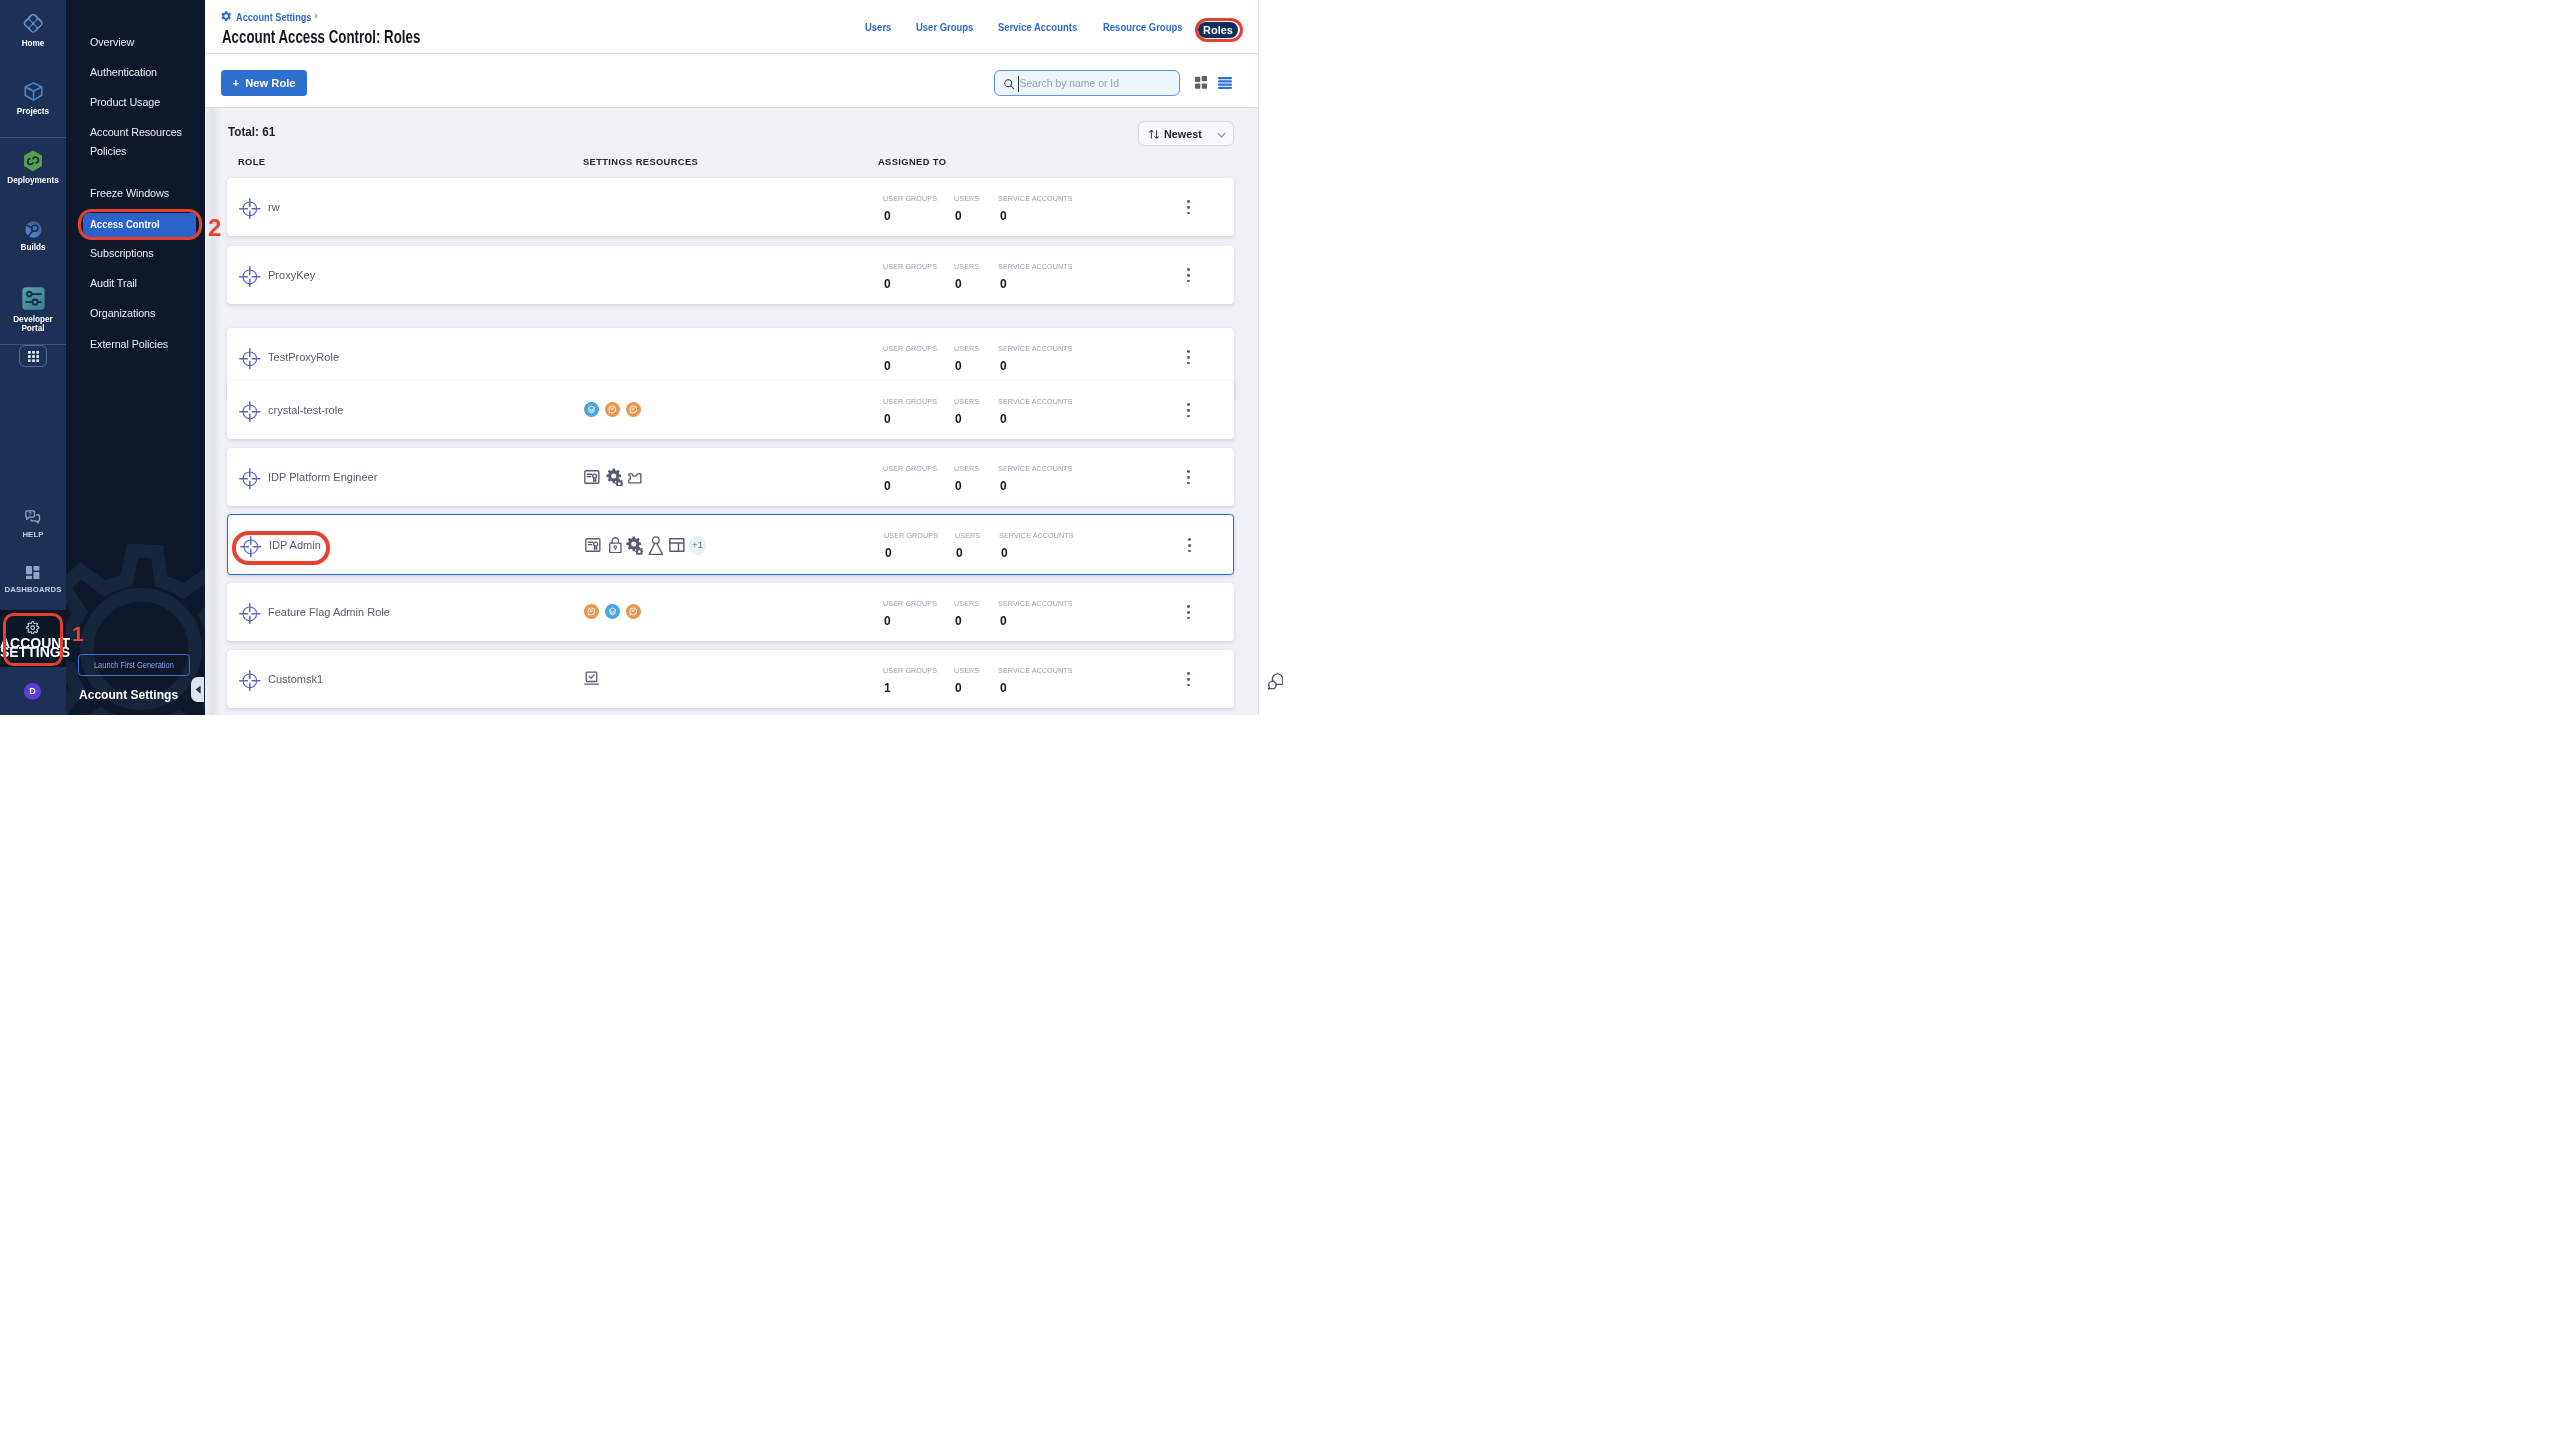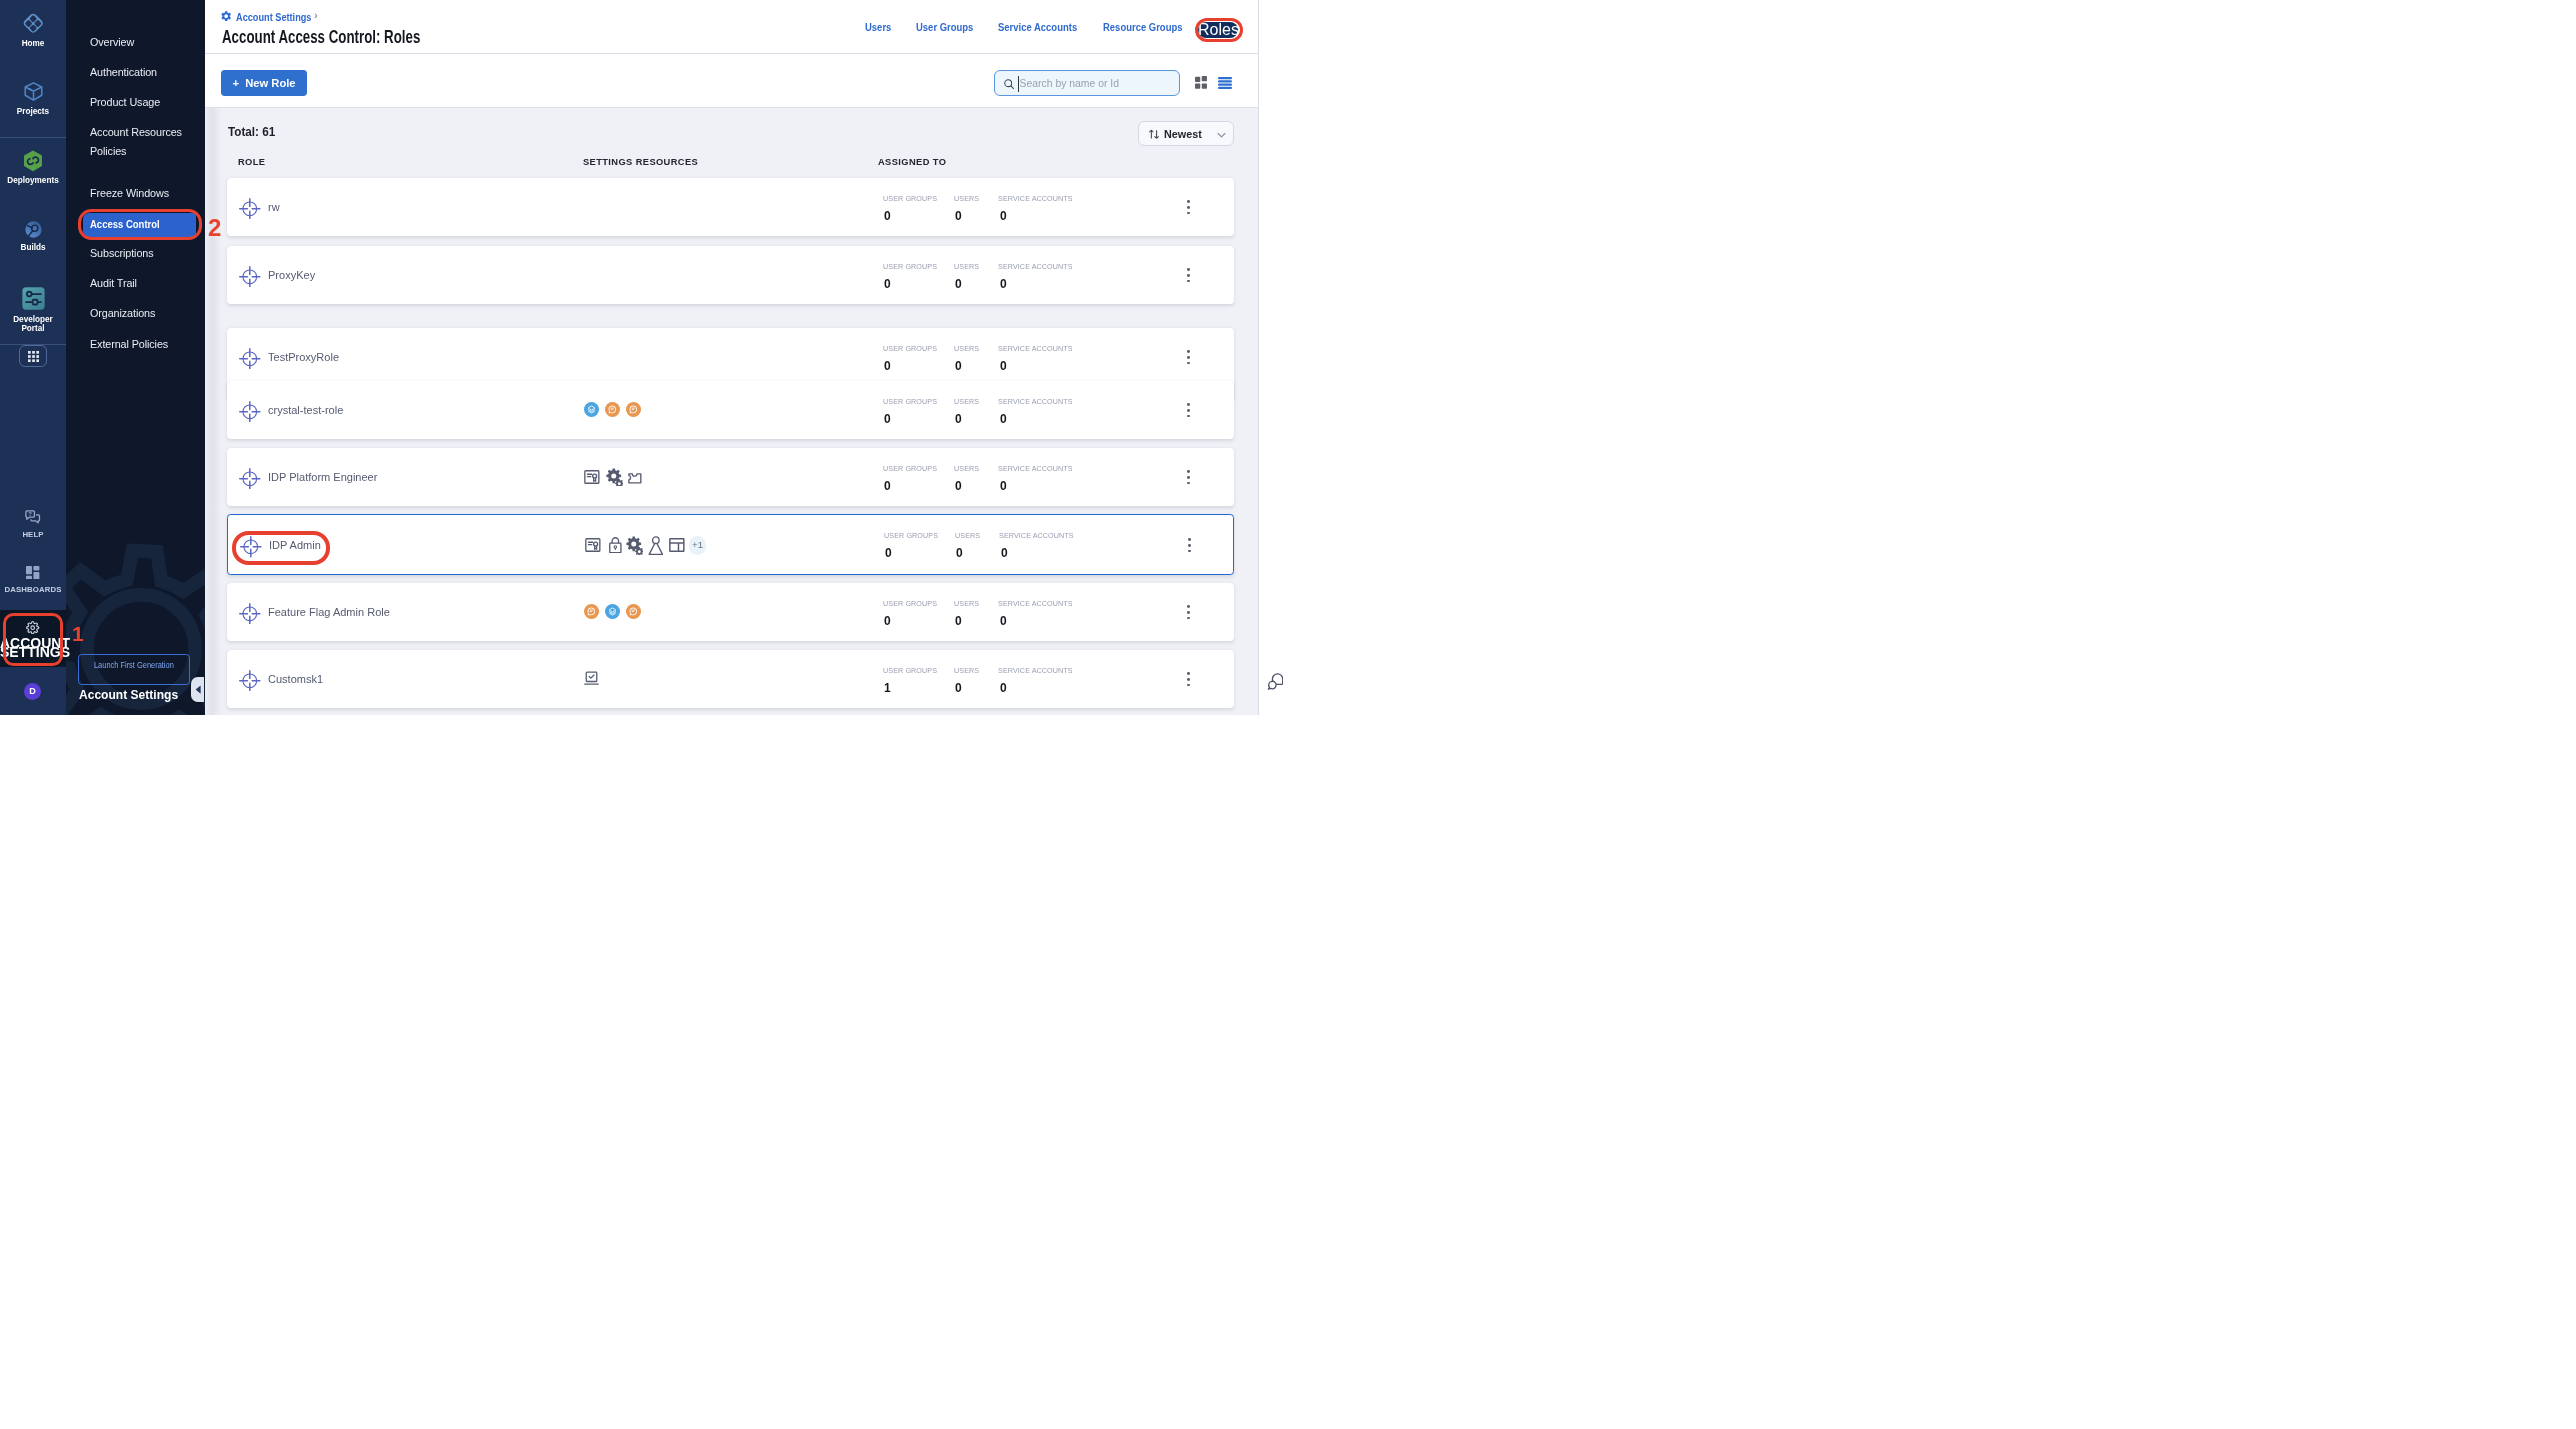--- a/index.html
+++ b/index.html
@@ -27,21 +27,21 @@
   #toolbar { position:absolute; left:0; top:54px; width:100%; height:54px; background:#fff; border-bottom:0.7px solid #dcdde6; }
   #leftfade { position:absolute; left:0; top:0; width:18px; height:715px; background:linear-gradient(to right, rgba(226,228,234,0) 0%, rgba(222,224,231,.85) 45%, rgba(226,228,234,0) 100%); }
 
   .bluelink { color:#3069d2; font-weight:600; }
   #crumb { left:32px; top:10.8px; font-size:10.8px; display:inline-block; transform:scaleX(.85); transform-origin:left center; }
   #crumbsep { left:110px; top:9.3px; color:#8f93a3; font-size:11.2px; font-weight:600; }
   #title { left:18px; top:27px; font-size:17.5px; font-weight:800; color:#15181f; display:inline-block; transform:scaleX(.76); transform-origin:left center; }
 
   .tab { top:22px; font-size:10.3px; font-weight:700; color:#2f6ace; display:inline-block; transform:scaleX(.92); transform-origin:left center; }
   #rolesPill { left:994px; top:21.6px; width:40px; height:16px; background:#112d5c; border-radius:8.2px; text-align:center; }
-  #rolesPill span { color:#fff; font-size:16px; font-weight:400; line-height:16px; }
+  #rolesPill span { color:#fff; font-size:11px; font-weight:700; line-height:16px; }
 
   #newRole { left:17px; top:16px; width:86px; height:26px; background:#2f6fce; border-radius:3.7px; color:#fff; text-align:center; }
   #newRole .t { font-size:11.2px; font-weight:700; line-height:26px; }
   #search { left:790px; top:16.4px; width:186px; height:26px; background:#edf6fd; border:0.7px solid #5a96dc; border-radius:6px; }
   #search .ph { position:absolute; left:24.6px; top:6.7px; font-size:10.4px; color:#98a0ad; }
   #search .caret { position:absolute; left:23px; top:4.5px; width:1.1px; height:16.4px; background:#30333c; }
 
   #totalLbl { left:23.5px; top:124px; font-size:13px; font-weight:700; color:#1c1f27; display:inline-block; transform:scaleX(.9); transform-origin:left center; }
   #newest { left:934px; top:121px; width:96px; height:25px; background:#f8f9fc; border:0.7px solid #d5d7e2; border-radius:6px; }
   #newest .t { position:absolute; left:25px; top:6.3px; font-size:10.8px; font-weight:700; color:#23252d; }
@@ -384,21 +384,21 @@
   <span class="mitem" style="top:247px;">Subscriptions</span>
   <span class="mitem" style="top:277px;">Audit Trail</span>
   <span class="mitem" style="top:307px;">Organizations</span>
   <span class="mitem" style="top:338px;">External Policies</span>
 
   <svg class="abs" style="left:-48px; top:526px;" width="246" height="246" viewBox="0 0 200 200" fill="none" stroke="#16253c" stroke-width="11">
     <circle cx="100" cy="100" r="44"></circle>
     <path d="M93 20 l20 1 3.5 24 a66 66 0 0 1 17.5 8 l20.5 -13.5 13 14 -14.5 19.5 a66 66 0 0 1 7 18 l24 4.5 -1 20 -24 3.5 a66 66 0 0 1 -8 17.5 l13.5 20.5 -14 13 -19.5 -14.5 a66 66 0 0 1 -18 7 l-4.5 24 -20 -1 -3.5 -24 a66 66 0 0 1 -17.5 -8 l-20.5 13.5 -13 -14 14.5 -19.5 a66 66 0 0 1 -7 -18 l-24 -4.5 1 -20 24 -3.5 a66 66 0 0 1 8 -17.5 l-13.5 -20.5 14 -13 19.5 14.5 a66 66 0 0 1 18 -7 z"></path>
   </svg>
 
-  <div class="abs" style="left:12px; top:654px; width:112px; height:31px; border:0.7px solid #3c6fd6; border-radius:3.7px; text-align:center;">
+  <div class="abs" style="left:12px; top:654px; width:112px; height:22px; border:0.7px solid #3c6fd6; border-radius:3.7px; text-align:center;">
     <span style="color:#7fa8f2; font-size:9.3px; line-height:21px; display:inline-block; transform:scaleX(.8); transform-origin:center;">Launch First Generation</span>
   </div>
   <span class="abs" style="left:13px; top:687px; font-size:13.4px; font-weight:700; color:#fff; white-space:nowrap; display:inline-block; transform:scaleX(.9); transform-origin:left center;">Account Settings</span>
 
   <div class="abs" style="left:125px; top:677px; width:13.4px; height:25px; background:#dde3ef; border-radius:6.7px 0 0 6.7px; box-shadow:0 0.7px 2.2px rgba(0,0,0,0.3);">
      <svg class="abs" style="left:3.7px; top:8.2px;" width="6" height="9" viewBox="0 0 8 12" fill="#24355c">
         <path d="M7.5 0.5 L0.8 6 L7.5 11.5 Z"></path>
       </svg>
    </div>
 </div>

